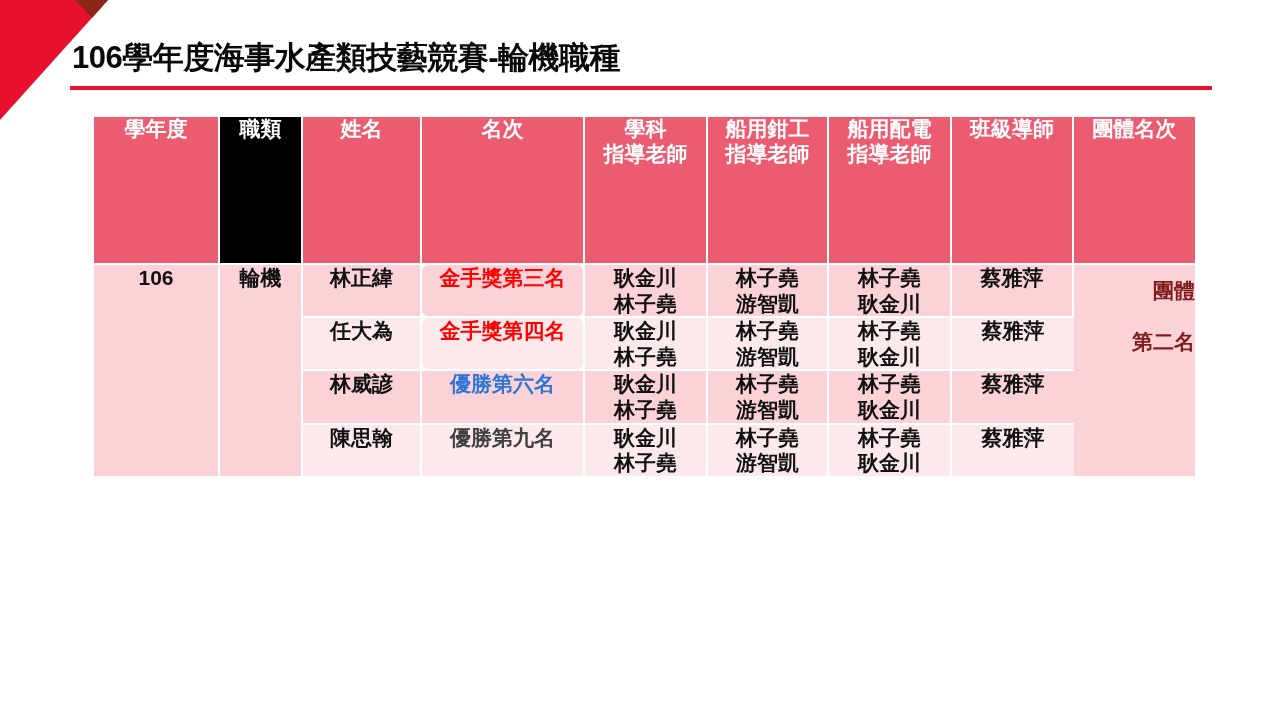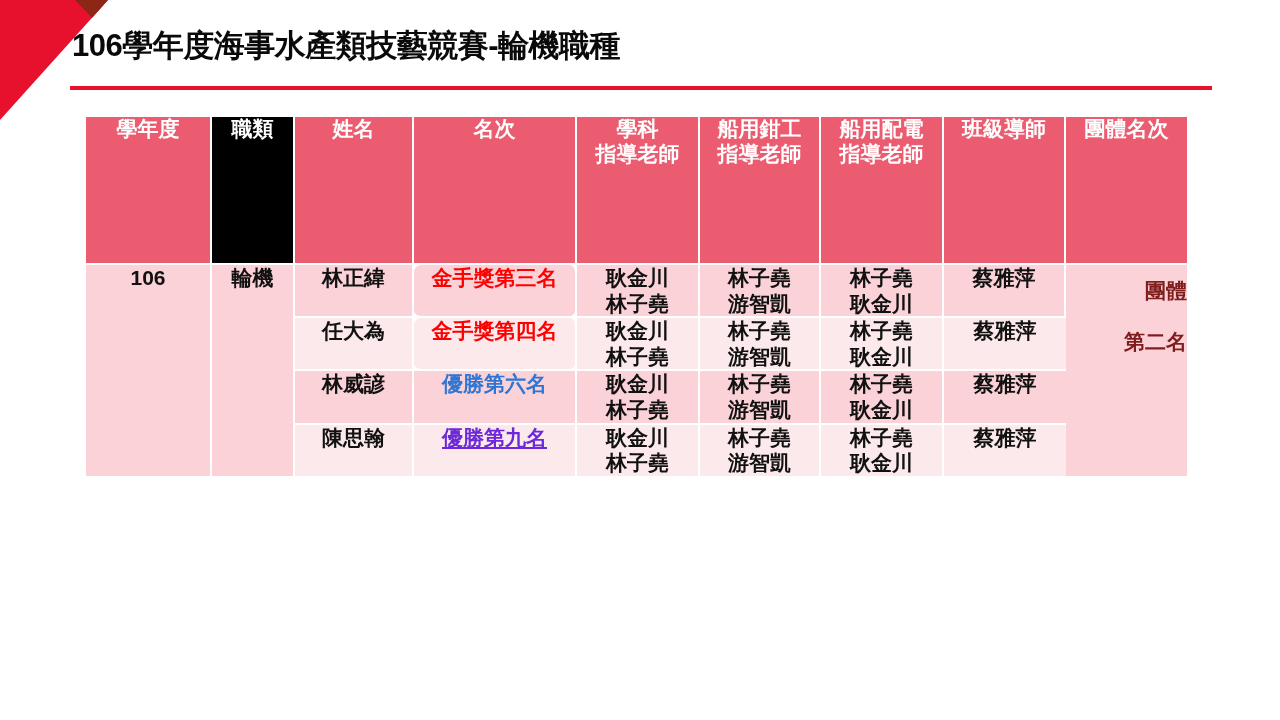--- a/index.html
+++ b/index.html
@@ -20,41 +20,41 @@
     position: absolute;
     left: 0; top: 0;
     width: 220px; height: 120px;
     pointer-events: none;
   }
 
   
   #slide-title {
     position: absolute;
     left: 72px;
-    top: 28px;
+    top: 40px;
     font-size: 31px;
     font-weight: bold;
     color: #0a0a0a;
     letter-spacing: -0.5px;
     white-space: nowrap;
     line-height: 1.15;
   }
   #title-underline {
     position: absolute;
     left: 70px;
     top: 86px;
     width: 1142px;
     height: 4px;
     background: #E8112D;
   }
 
   
   #results-table-wrap {
     position: absolute;
-    left: 86px;
+    left: 94px;
     top: 117px;
     width: 1045px;
   }
   table.results {
     border-collapse: separate;
     border-spacing: 0;
     width: 1101px;
     table-layout: fixed;
   }
   table.results th,
@@ -233,21 +233,21 @@
         </td>
         <td class="two-line" style="background: rgb(250, 210, 215);">
           <span>林子堯</span>
           <span>耿金川</span>
         </td>
         <td style="background: rgb(250, 210, 215);">蔡雅萍</td>
       </tr>
 
       <tr class="row-light">
         <td style="background: rgb(251, 233, 235);">陳思翰</td>
-        <td class="rank-win" style="background: rgb(251, 233, 235); color: #6d28d9; text-decoration: underline;">優勝第九名</td>
+        <td class="rank-win" style="background: rgb(251, 233, 235); color: #404040;">優勝第九名</td>
         <td class="two-line" style="background: rgb(251, 233, 235);">
           <span>耿金川</span>
           <span>林子堯</span>
         </td>
         <td class="two-line" style="background: rgb(251, 233, 235);">
           <span>林子堯</span>
           <span>游智凱</span>
         </td>
         <td class="two-line" style="background: rgb(251, 233, 235);">
           <span>林子堯</span>

